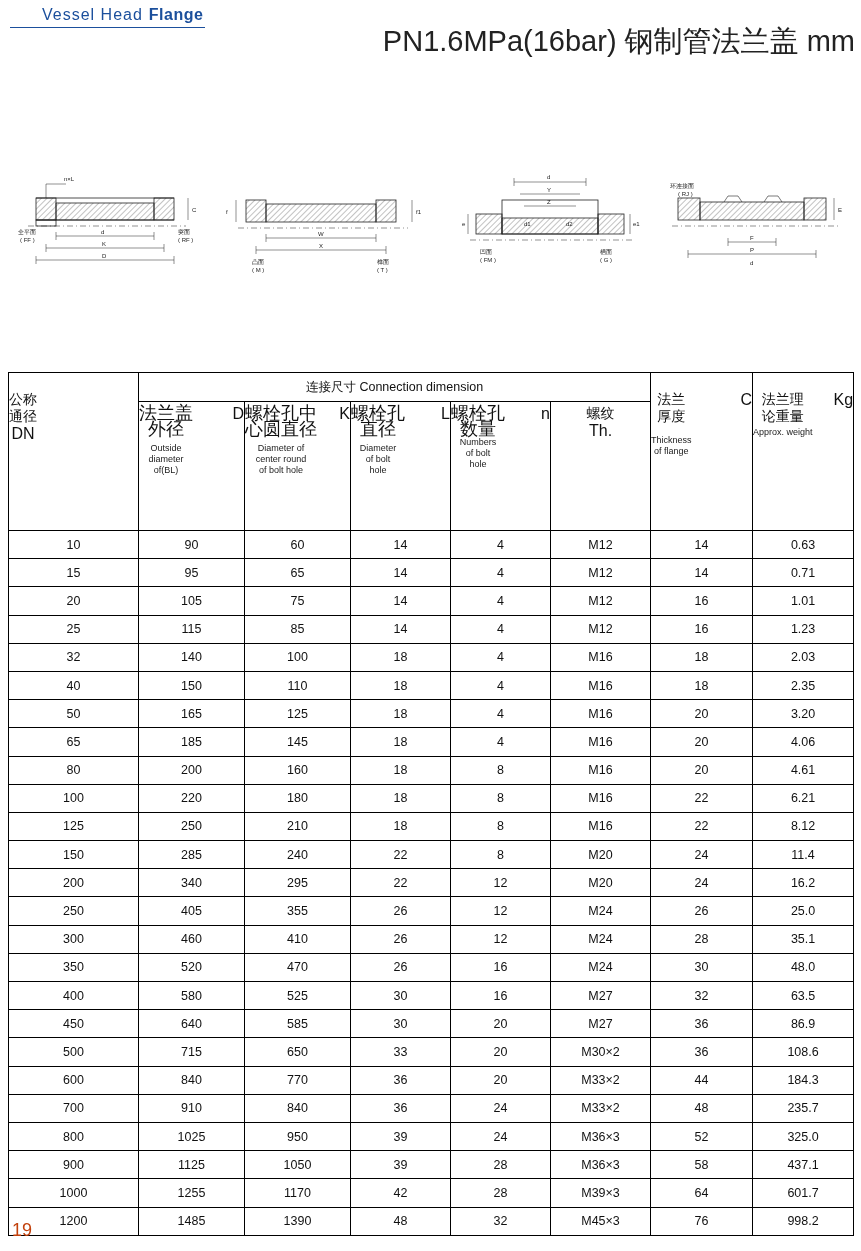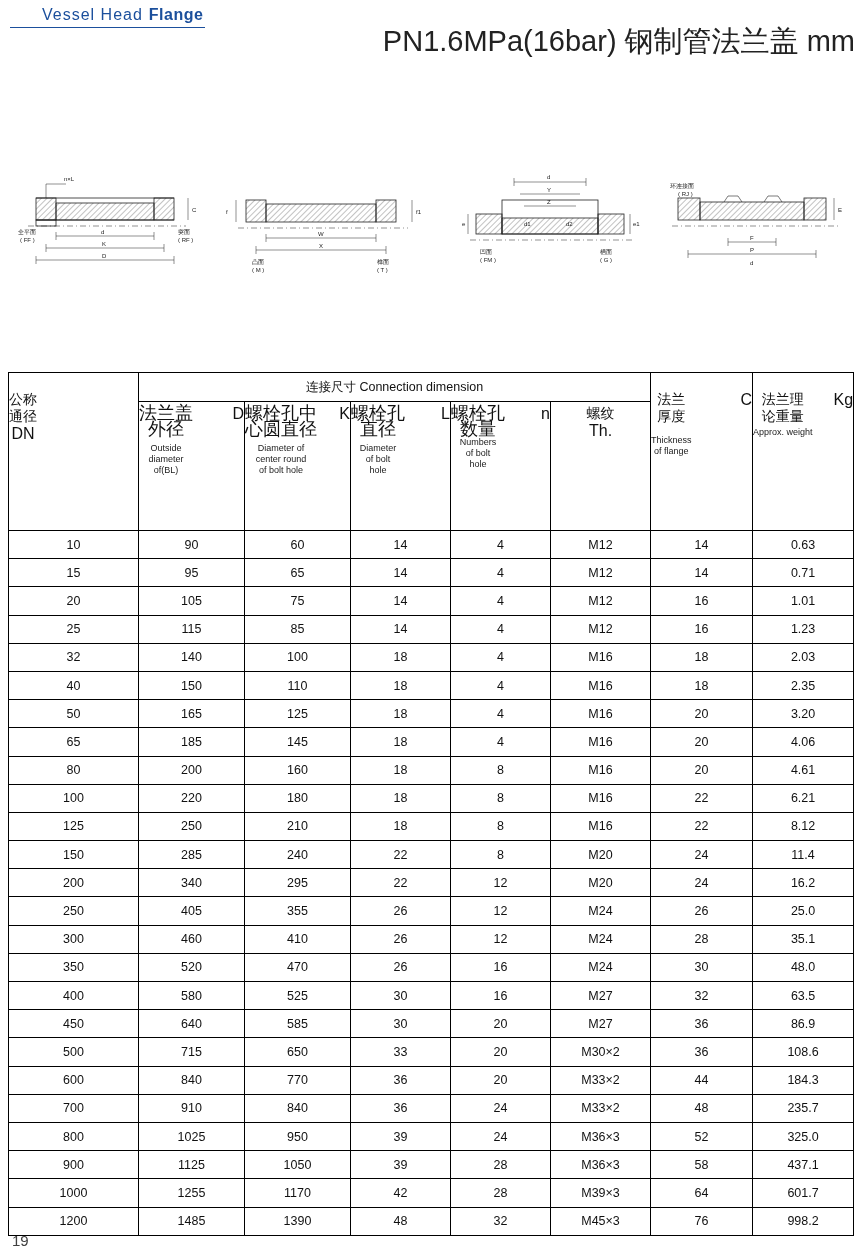--- a/index.html
+++ b/index.html
@@ -165,23 +165,23 @@
   }
   .datarow td {
     height: 27.2px;
     font-size: 12.5px;
   }
 
   
   .page-num {
     position: absolute;
     left: 12px;
-    bottom: 2px;
-    font-size: 15px;
-    color: #404040;
+    bottom: 10px;
+    font-size: 18px;
+    color: #c2410c;
   }
 </style>
 </head>
 <body>
 
 <div class="header">
   <div class="logo">
     <div class="logo-sub">
       <span class="lw1">Vessel Head</span><span class="lw2">Flange</span>
     </div>

